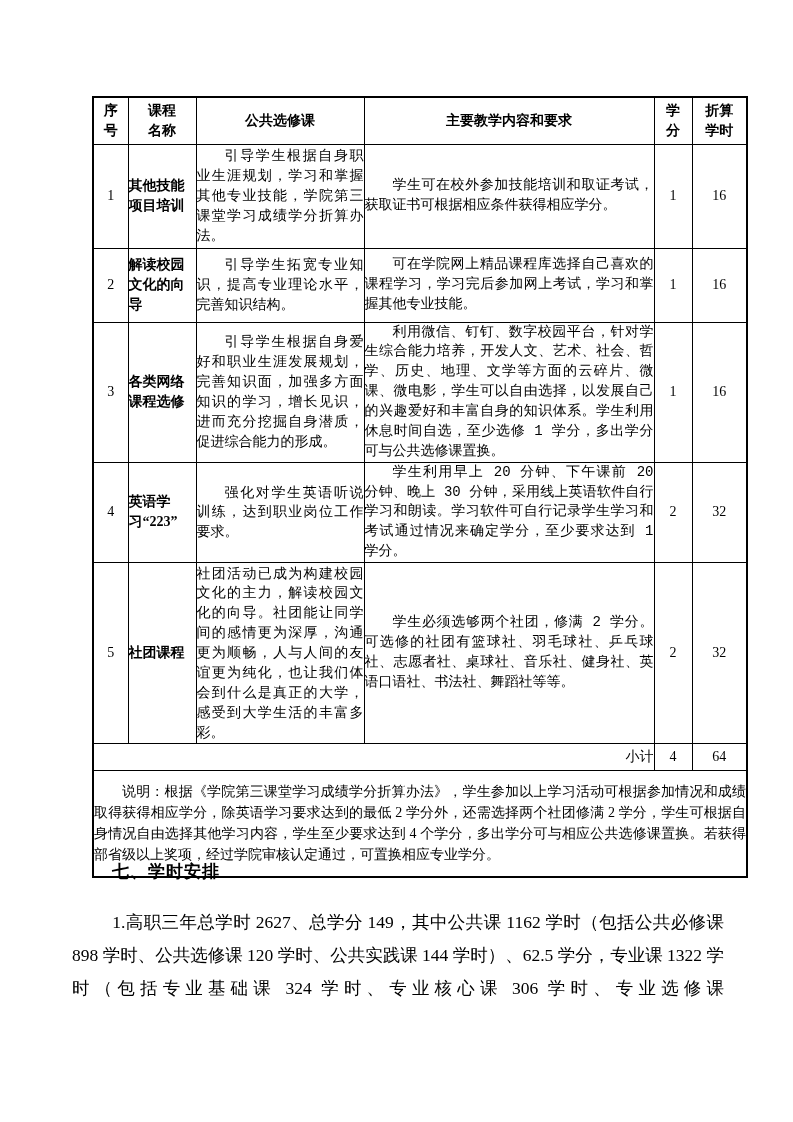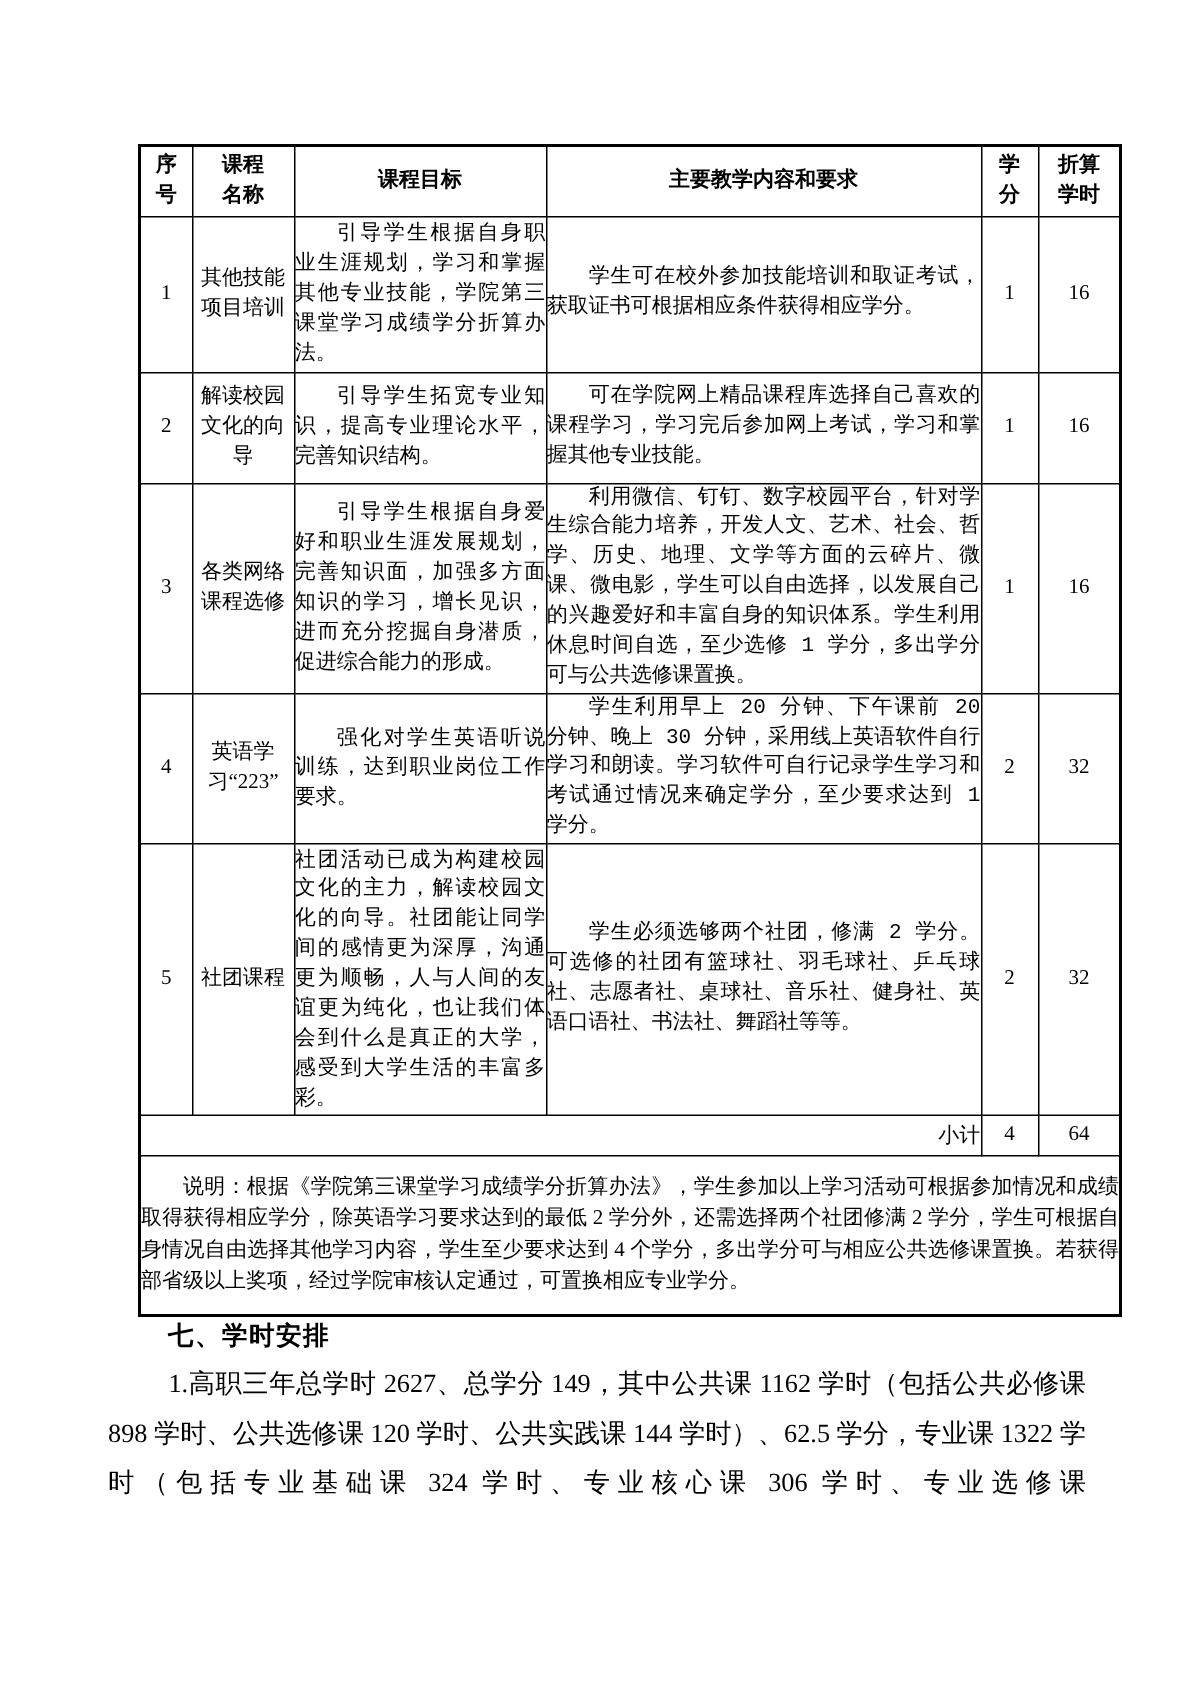--- a/index.html
+++ b/index.html
@@ -20,28 +20,28 @@
   .hw2 { width:2.4em; margin:0 auto; }   
   .tr-header { height:47px; }
   .tr-r1 { height:104px; }
   .tr-r2 { height:74px; }
   .tr-r3 { height:139px; }
   .tr-r4 { height:91px; }
   .tr-r5 { height:181px; }
   .tr-subtotal { height:27px; }
   .tr-note { height:106px; }
   .c-no, .c-credit, .c-hours { text-align:center; font-size:14px; }
-  .c-name { text-align:center; font-size:14px; line-height:1.45; padding:0 4px; }
+  .c-name { font-size:14px; line-height:1.45; padding:0 4px;font-weight:bold; }
   .c-obj { text-align:justify; font-size:14px; line-height:1.42; padding:2px 8px; }
   .c-content { text-align:justify; font-size:14px; line-height:1.42; padding:2px 7px;font-family:Liberation Mono, monospace; }
   .indent { text-indent:2em; }
   .c-subtotal-label { text-align:right; font-size:14px; }
   .c-note { font-size:14px; line-height:1.5; text-align:justify; padding:3px 10px; vertical-align:top; }
   .section-heading {
-    position:absolute; left:112px; top:879px;
+    position:absolute; left:112px; top:860px;
     font-size:17px; font-weight:bold; letter-spacing:1px;
   }
   .body-paragraph {
     position:absolute; left:72px; top:906px; width:652px;
     font-size:17.5px; line-height:33px;
     text-align:justify; text-align-last:justify; text-indent:2.3em;
   }
 </style>
 </head>
 <body>
@@ -57,21 +57,21 @@
   </colgroup>
 
   <tbody>
       <tr class="tr-header">
     <th>
           <div class="hw1">序号</div>
         </th>
     <th>
           <div class="hw2">课程名称</div>
         </th>
-    <th>课程目标</th>
+    <th>公共选修课</th>
     <th>主要教学内容和要求</th>
     <th>
           <div class="hw1">学分</div>
         </th>
     <th>
           <div class="hw2">折算学时</div>
         </th>
   </tr>
 
   <tr class="tr-r1">

